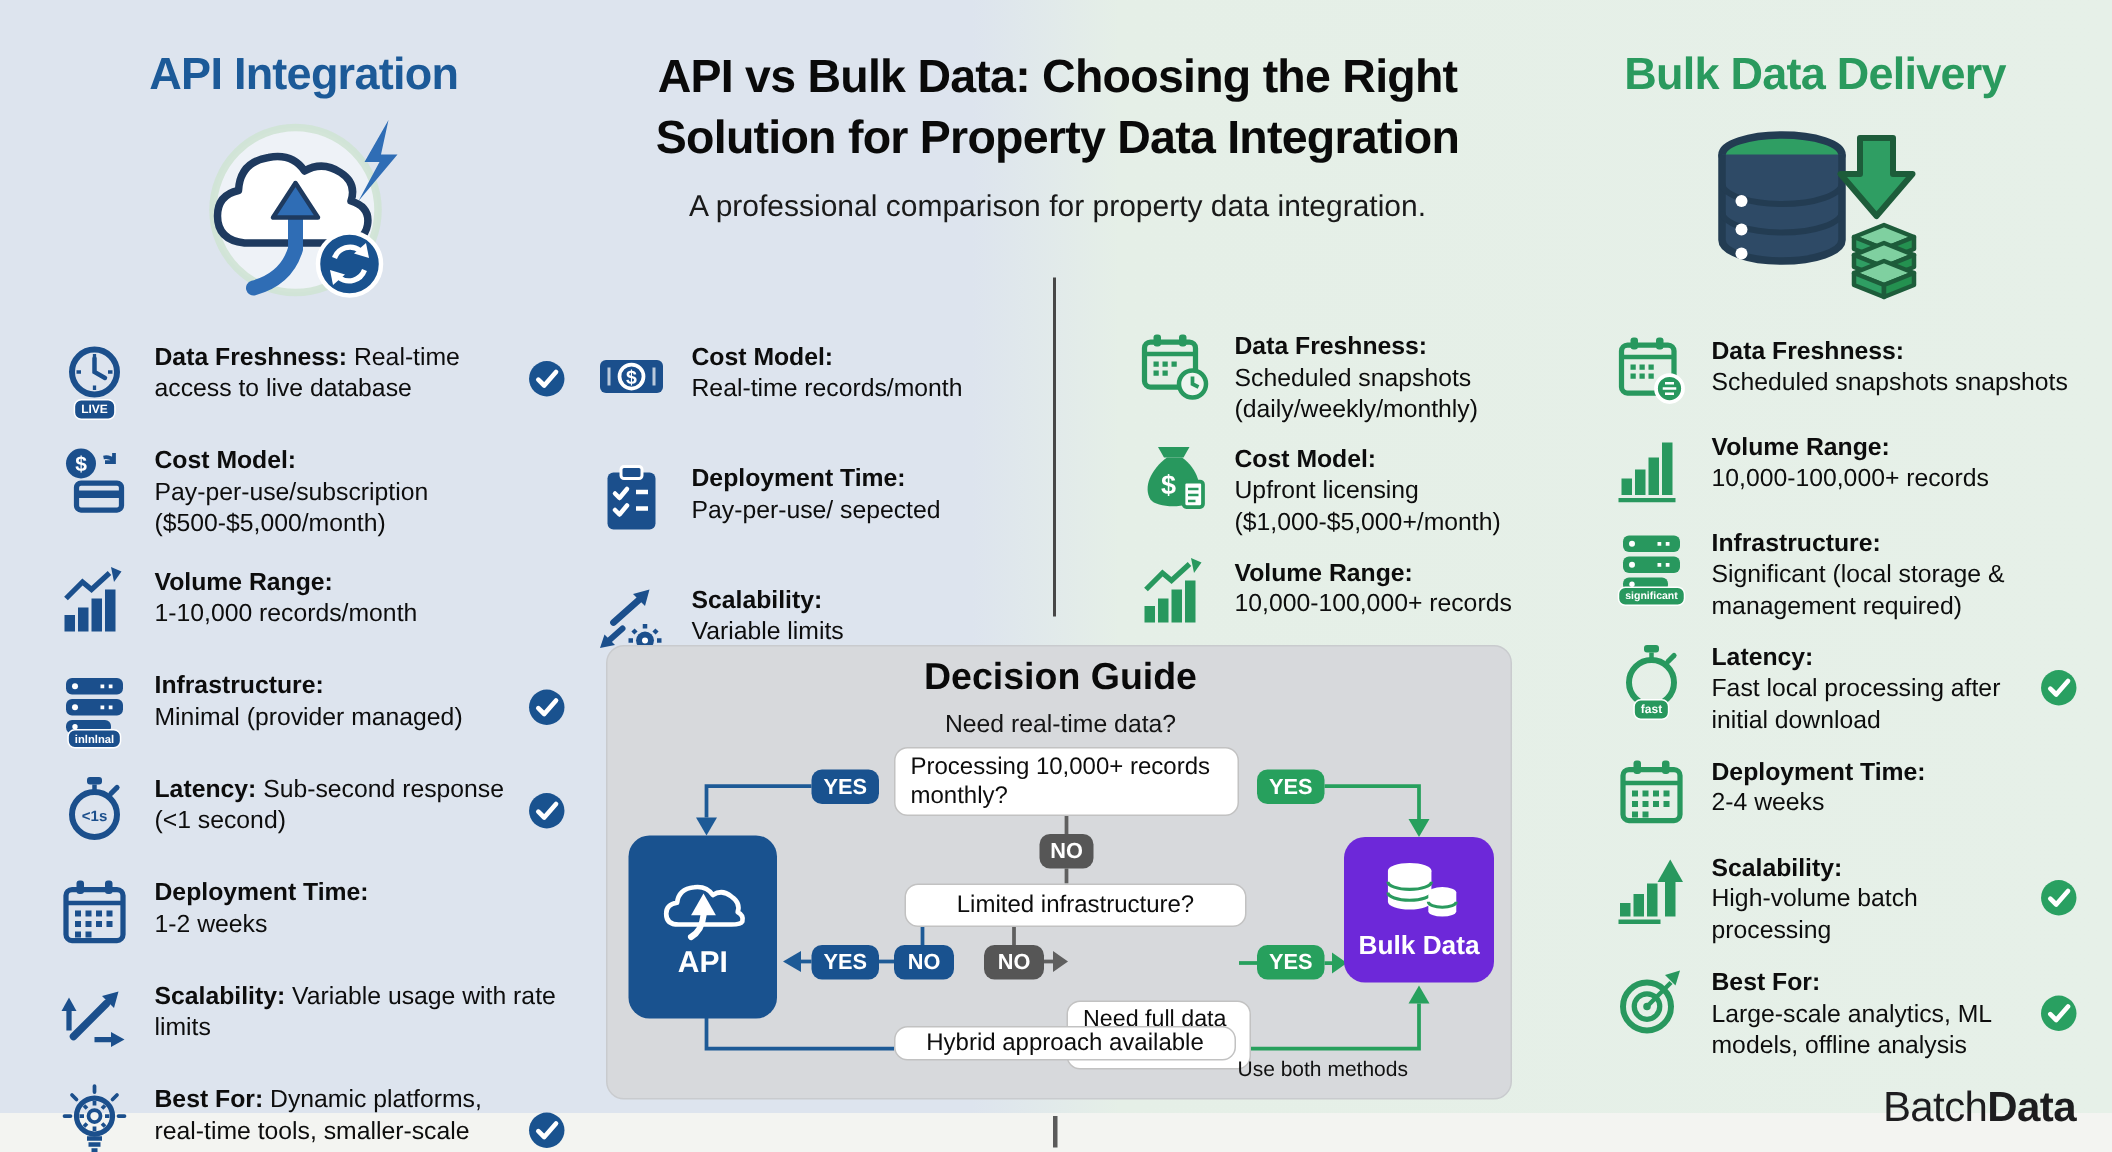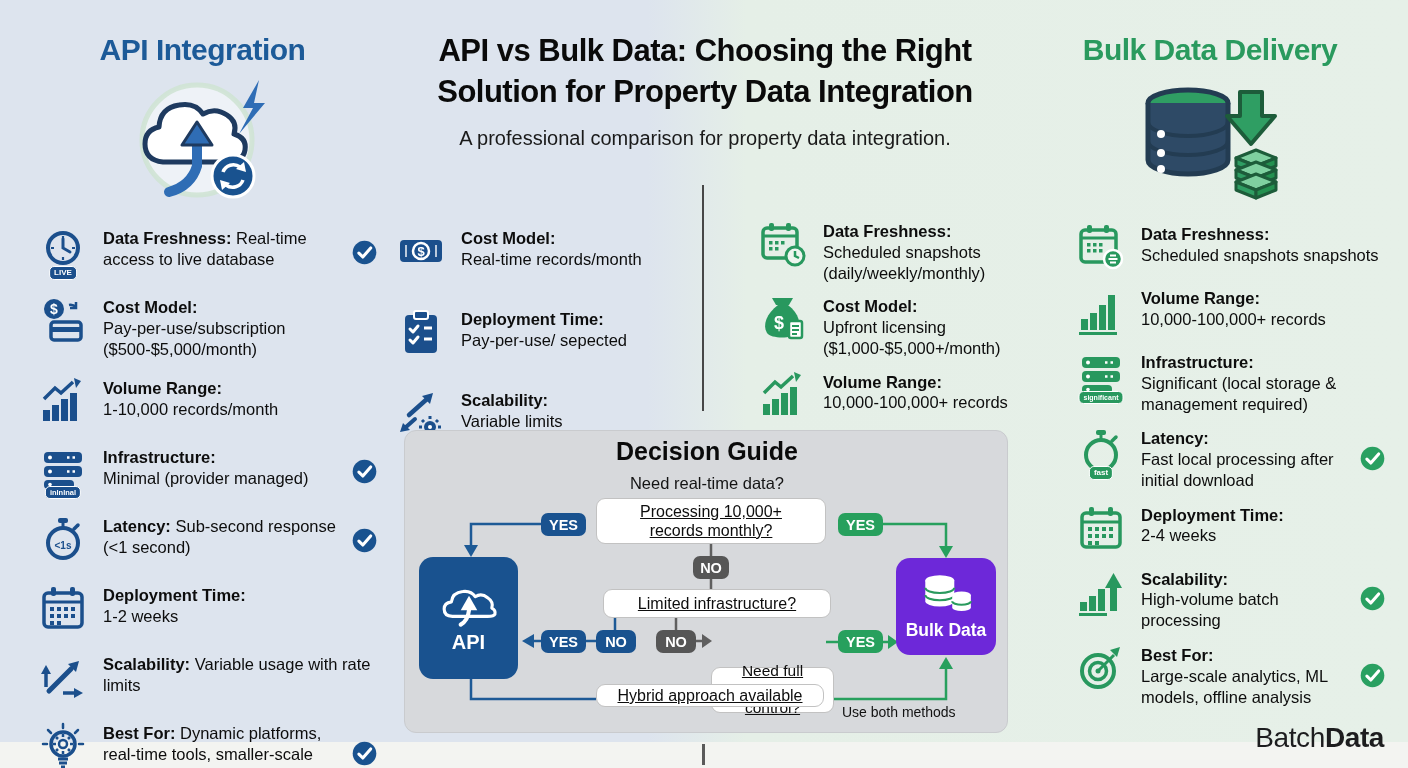--- a/index.html
+++ b/index.html
@@ -45,21 +45,21 @@
   .chk.green{color:#29a061;}
   .chk svg{width:27px;height:27px;display:block;}
   
   .api-hero{left:133px;top:68px;width:142px;height:140px;}
   .bulk-hero{left:1136px;top:78px;width:150px;height:132px;}
   
   .panel{left:404px;top:430px;width:604px;height:303px;background:#d7d9dc;border-radius:12px;border:1px solid #c9cbce;box-sizing:border-box;}
   .panel-title{left:0;top:6px;width:604px;text-align:center;font-size:25px;font-weight:bold;color:#0a0a0a;}
   .panel-q{left:0;top:43px;width:604px;text-align:center;font-size:16.5px;color:#141414;}
   .flow-svg{left:0;top:0;width:604px;height:303px;}
-  .wbox{background:#fff;border:1.5px solid #c2c2c2;border-radius:9px;display:flex;align-items:center;justify-content:center;text-align:center;font-size:16px;line-height:1.2;box-sizing:border-box;padding:2px 20px;text-decoration:underline;}
+  .wbox{background:#fff;border:1.5px solid #c2c2c2;border-radius:9px;display:flex;align-items:center;justify-content:center;text-align:left;font-size:16px;line-height:1.2;box-sizing:border-box;padding:2px 10px;}
   .pill{border-radius:7px;color:#fff;font-size:14.5px;font-weight:bold;display:flex;align-items:center;justify-content:center;box-sizing:border-box;}
   .pill.blue{background:#19528f;}
   .pill.green{background:#27a05d;}
   .pill.gray{background:#565656;}
   .node{border-radius:14px;display:flex;flex-direction:column;align-items:center;justify-content:center;color:#fff;font-weight:bold;}
   .node.api{left:14px;top:126px;width:99px;height:122px;background:#19528f;font-size:20px;}
   .node.bulk{left:491px;top:127px;width:100px;height:97px;background:#6d28d9;font-size:17.5px;}
   .node svg{width:58px;height:46px;margin-bottom:2px;}
   .flow-note{font-size:14px;color:#111;}
   
@@ -559,21 +559,21 @@
   <div class="abs pill blue" style="left:136px;top:82px;width:45px;height:23px;">YES</div>
   <div class="abs pill green" style="left:433px;top:82px;width:45px;height:23px;">YES</div>
   <div class="abs pill gray" style="left:288px;top:125px;width:36px;height:23px;">NO</div>
   <div class="abs wbox" style="left:198px;top:158px;width:228px;height:29px;">Limited infrastructure?</div>
   <div class="abs pill blue" style="left:136px;top:199px;width:45px;height:23px;">YES</div>
   <div class="abs pill blue" style="left:191px;top:199px;width:40px;height:23px;">NO</div>
   <div class="abs pill gray" style="left:251px;top:199px;width:40px;height:23px;">NO</div>
   <div class="abs wbox" style="left:306px;top:190px;width:123px;height:46px;font-size:15.5px;margin-top:46px;">Need full data control?</div>
   <div class="abs pill green" style="left:433px;top:199px;width:45px;height:23px;">YES</div>
   <div class="abs wbox" style="left:191px;top:253px;width:228px;height:23px;">Hybrid approach available</div>
-  <div class="abs flow-note" style="left:437px;top:273px;">Use both methods</div>
+  <div class="abs flow-note" style="left:420px;top:273px;">Use both methods</div>
 
   <div class="abs node api">
     <svg viewBox="0 0 56 44">
         <use href="#sym-node-cloud"></use>
       </svg>
     <span>API</span>
   </div>
   <div class="abs node bulk">
     <svg viewBox="0 0 56 44">
         <use href="#sym-node-db"></use>

